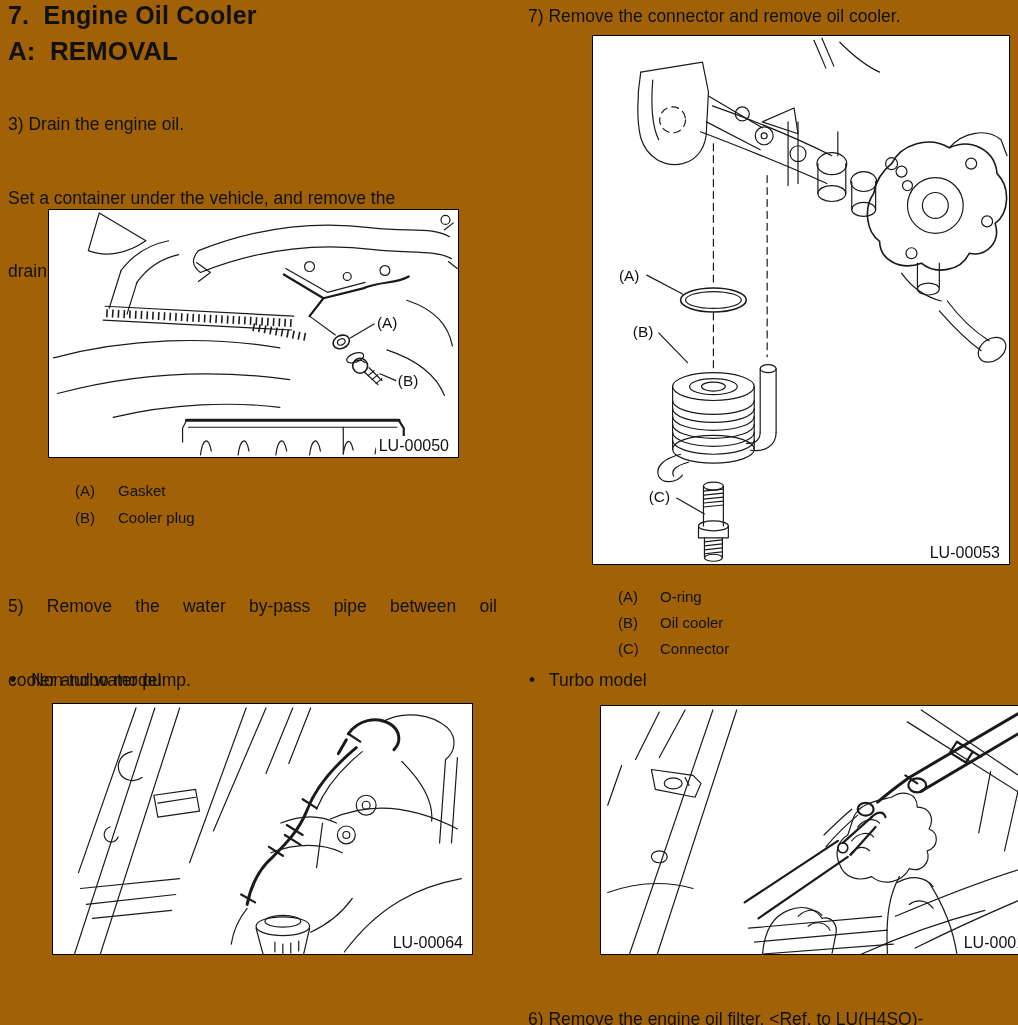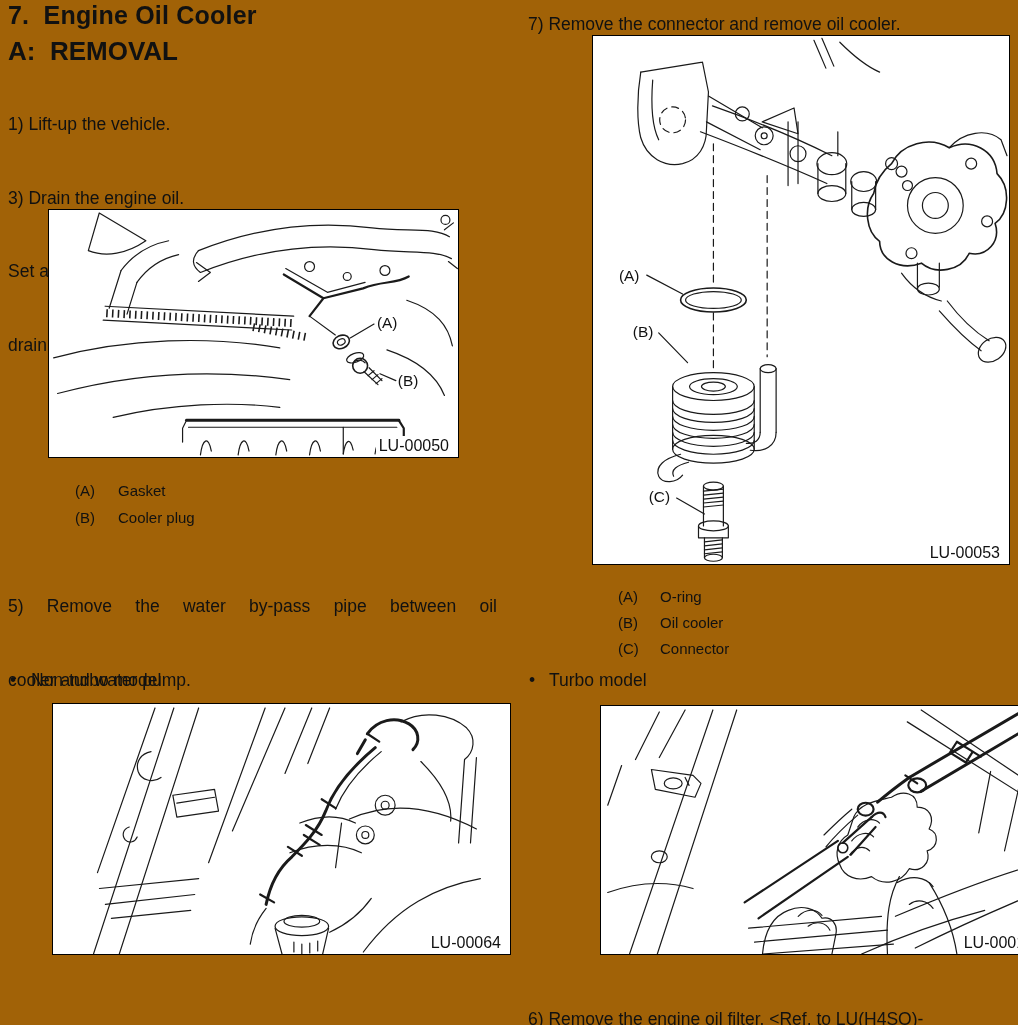--- a/index.html
+++ b/index.html
@@ -10,63 +10,62 @@
         white-space:pre-wrap; letter-spacing:0.2px; }
   .h2 { position:absolute; left:8px; top:36px; font-size:26px; font-weight:bold; white-space:pre-wrap; }
 
   .body-lines { position:absolute; font-size:17.5px; line-height:24.5px; white-space:pre-wrap; }
   #steps-top { left:8px; top:63px; width:500px; }
   #steps-mid { left:8px; top:545px; width:489px; }
   .jfull { text-align:justify; text-align-last:justify; width:489px; }
 
   .figure { position:absolute; border:1.6px solid #000; box-sizing:border-box; background:#fff; }
   #fig1 { left:48px;  top:209px; width:411px; height:249px; }
-  #fig2 { left:52px;  top:703px; width:459px; height:252px; }
+  #fig2 { left:52px;  top:703px; width:421px; height:252px; }
   #fig3 { left:592px; top:35px;  width:418px; height:530px; }
   #fig4 { left:568px; top:705px; width:444px; height:250px;margin-left:32px; }
   .figure svg { position:absolute; left:0; top:0; width:100%; height:100%; }
   .fig-id { position:absolute; right:6px; bottom:2px; font-size:16px; line-height:19px;
             background:#fff; padding:0 3px; }
 
   .caption { position:absolute; font-size:15px; }
   #cap1 { left:75px;  top:481px; }
   #cap3 { left:618px; top:587px; }
   .cap-row { display:flex; line-height:19px; margin-bottom:8px; }
   #cap3 .cap-row { margin-bottom:7px; }
   .cap-key { width:43px; flex:none; }
   #cap3 .cap-key { width:42px; }
 
   .bullet-item { position:absolute; font-size:17.5px; line-height:22px; display:flex; }
   #bullet-left  { left:10px;  top:669px; }
   #bullet-right { left:529px; top:669px; }
   .bullet-mark { width:21px; flex:none; }
   #bullet-right .bullet-mark { width:20px; }
 
-  #step7 { left:528px; top:12px;  width:490px; }
+  #step7 { left:528px; top:4px;  width:490px; }
   #step6 { left:528px; top:958px; width:490px; }
 
   svg path, svg line, svg circle, svg ellipse, svg rect {
       fill:none; stroke:#1a1a1a; stroke-width:1.2; stroke-linecap:round; stroke-linejoin:round; }
   svg .b15 { stroke-width:1.6; }
   svg .b2  { stroke-width:2.2; }
   svg .b3  { stroke-width:3; }
   svg .dash { stroke-dasharray:7 5; }
   svg .ticks { stroke-width:8; stroke-dasharray:1.6 4.2; stroke-linecap:butt; }
   svg text { font-family:"Liberation Sans", sans-serif; font-size:15.5px; fill:#111; stroke:none; }
 </style>
 </head>
 <body>
 
 <div class="page">
 
   <div class="h1">7.  Engine Oil Cooler</div>
   <div class="h2">A:  REMOVAL</div>
 
   <div class="body-lines" id="steps-top">
-    <div>1) Lift-up the vehicle.</div>
     <div>3) Drain the engine oil.</div>
     <div>Set a container under the vehicle, and remove the</div>
     <div>drain plug from oil pan.</div>
   </div>
 
   <div class="figure" id="fig1">
     <svg viewBox="0 0 411 249">
       <g>
         <path d="M50,3 L97,31 C78,44 57,48 39,41 Z"></path>
         <path d="M150,41 C210,17 270,11 325,18 C362,22 388,17 403,27"></path>

